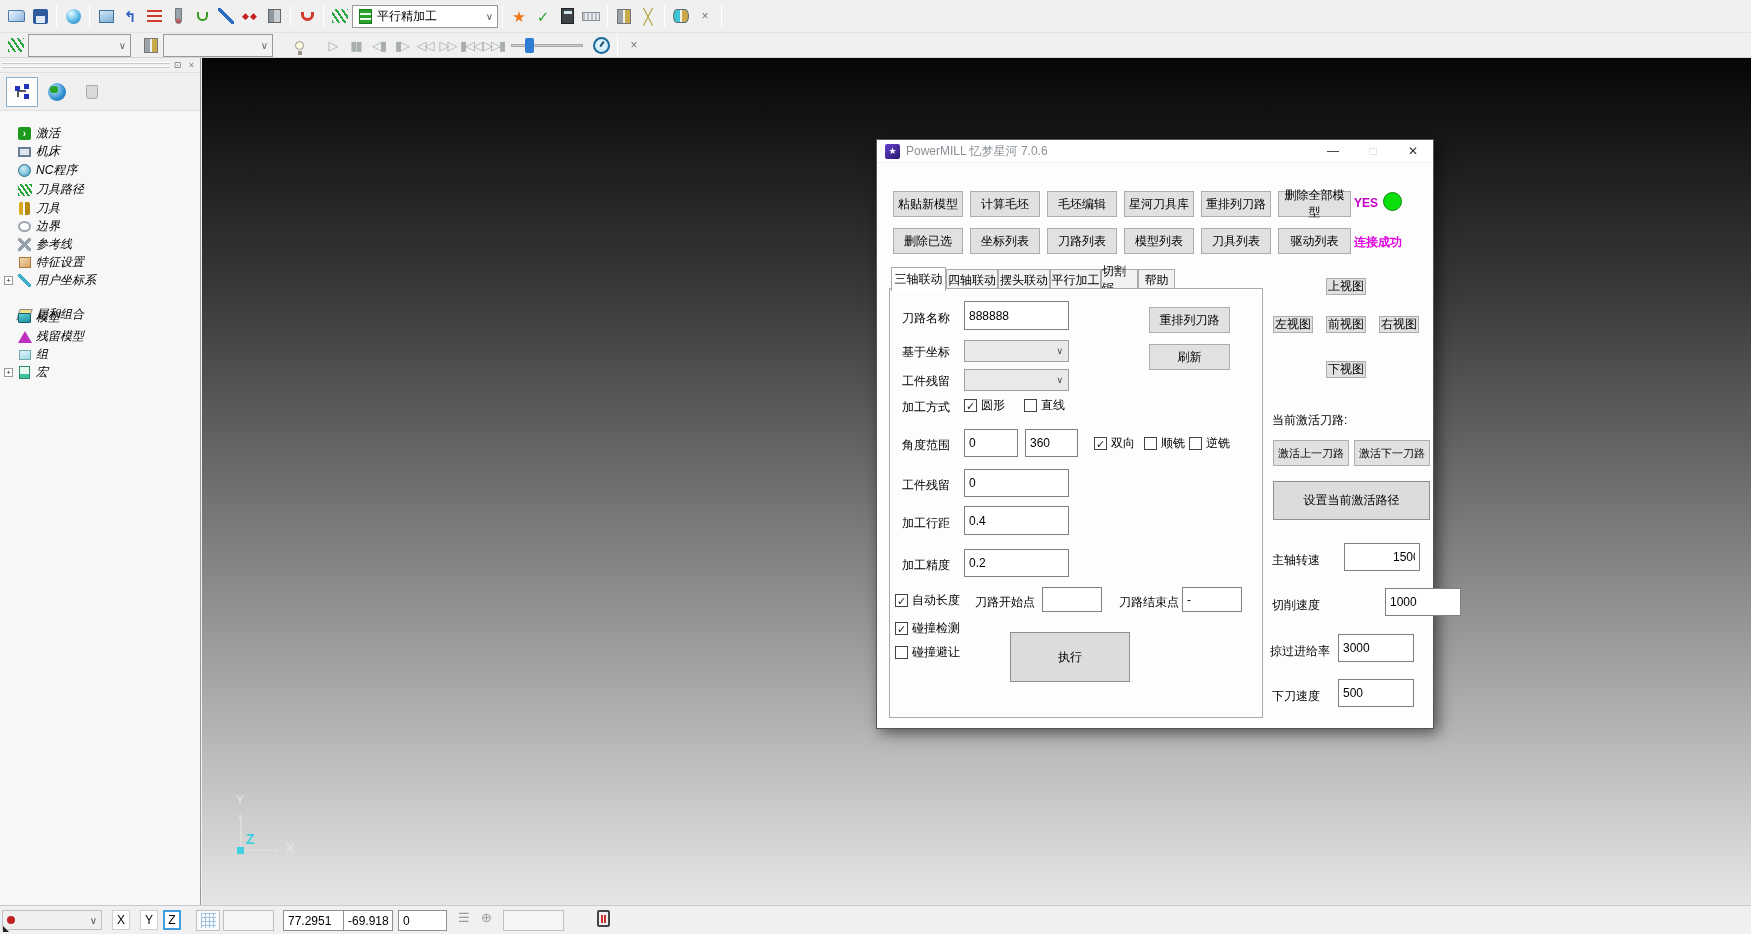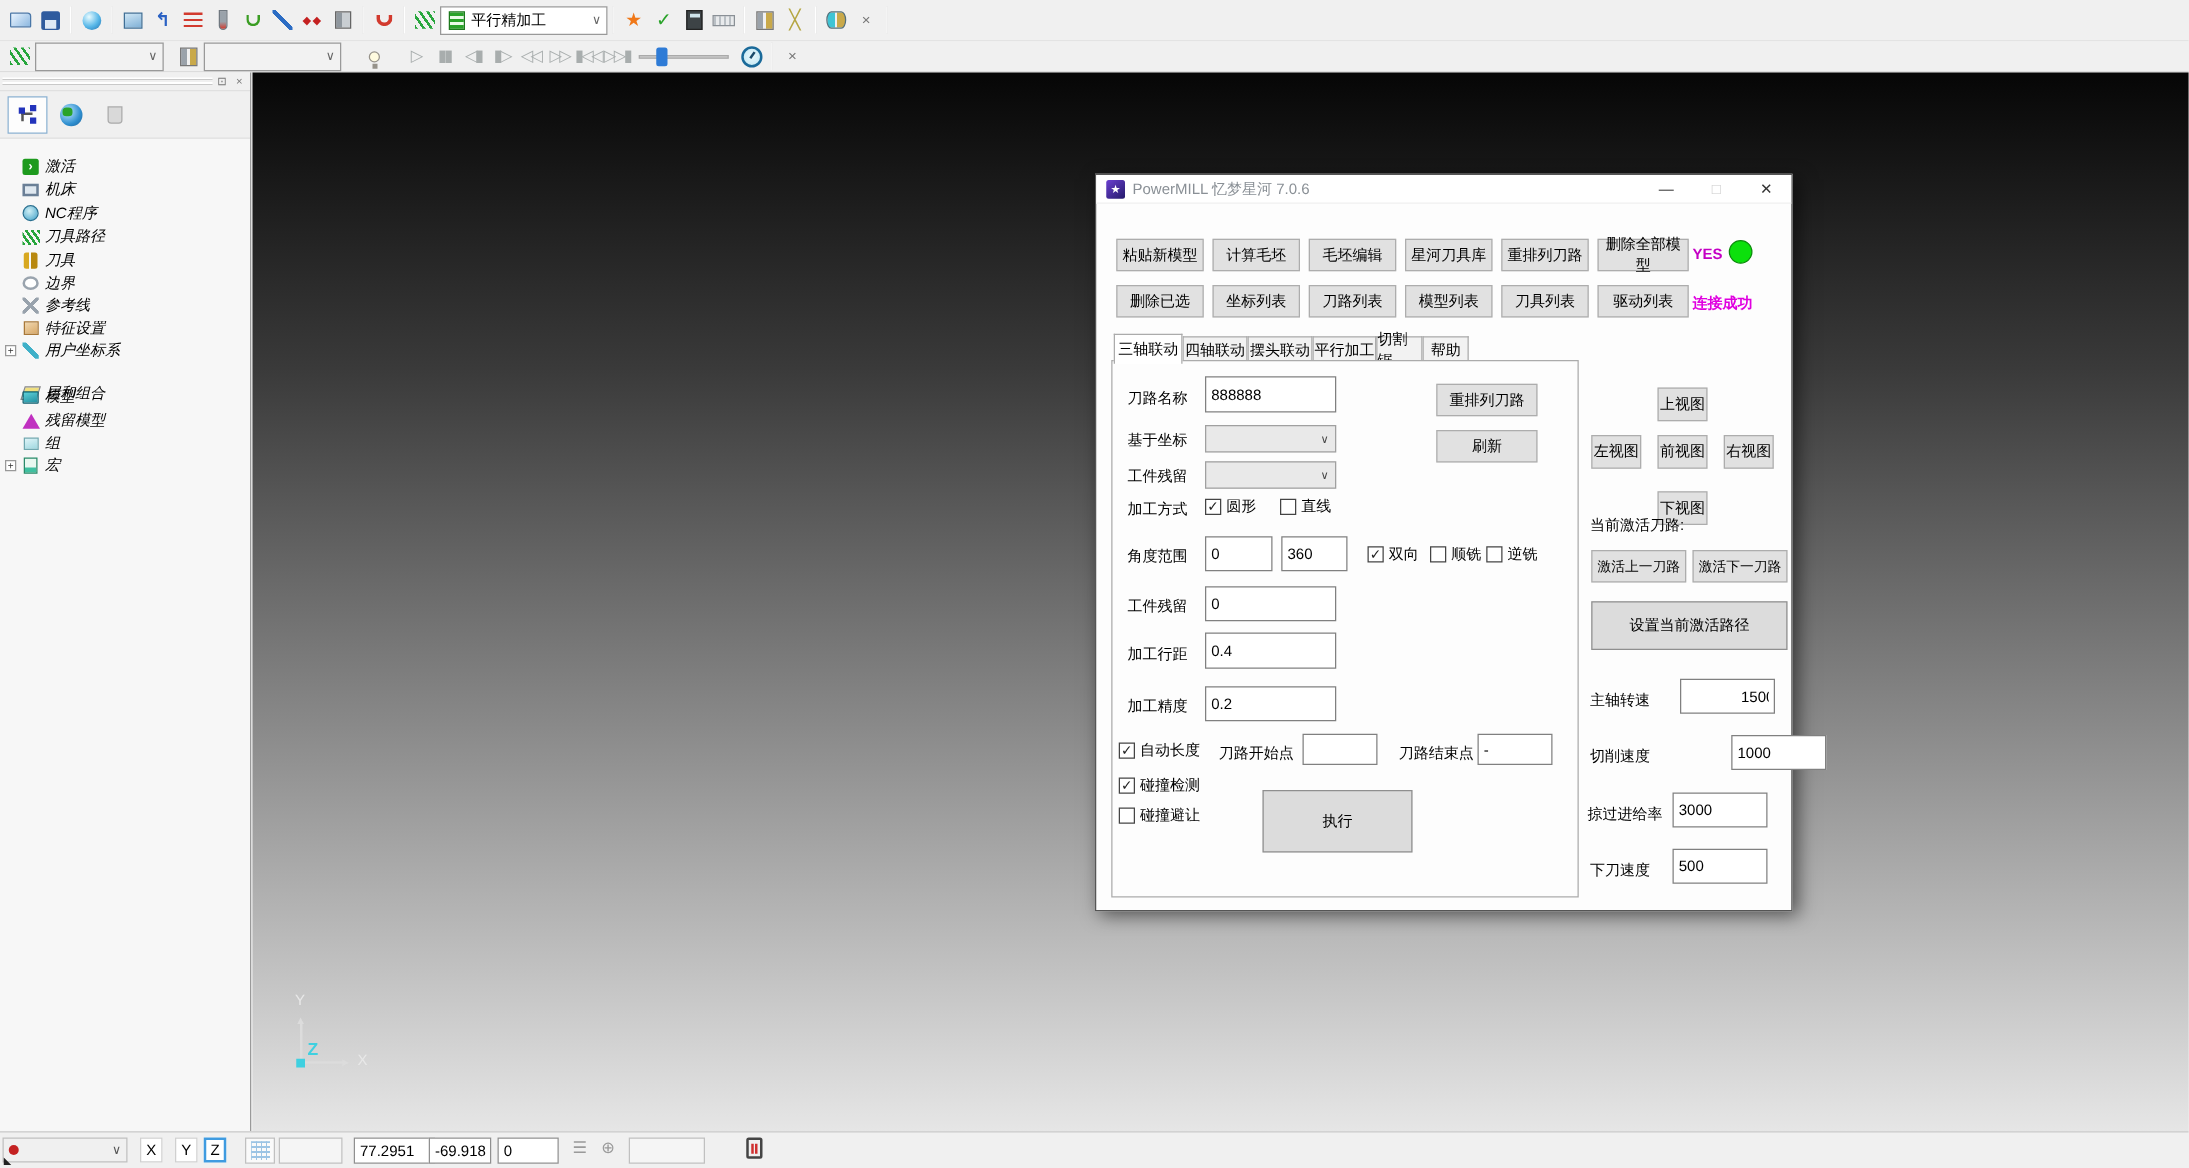--- a/index.html
+++ b/index.html
@@ -129,21 +129,21 @@
   #panel { position:absolute; left:12px; top:148px; width:374px; height:430px; background:#fdfdfd; border:1px solid #ababab; z-index:2; }
   .flabel { position:absolute; left:12px; font-size:12px; color:#000; }
   .inp { position:absolute; background:#fff; border:1px solid #808080; font-size:12px; padding:0 4px; font-family:inherit; color:#000; }
   .combo { position:absolute; background:#e9e9e9; border:1px solid #a0a0a0; display:flex; align-items:center; }
   .combo .chev { margin-left:auto; margin-right:5px; color:#444; font-size:9px; }
   .cbrow { position:absolute; display:flex; align-items:center; gap:4px; font-size:12px; }
   .cb { width:13px; height:13px; border:1px solid #444; background:#fff; font-size:11px; line-height:12px; text-align:center; color:#222; flex:none; }
   .bigbtn { background:#dcdcdc; border:1px solid #8f8f8f; }
 
   
-  .viewbtn { position:absolute; width:40px; height:27px;margin-top:32px; }
+  .viewbtn { position:absolute; width:40px; height:17px; }
   .speedlab { position:absolute; font-size:12px; }
   .speedinp { position:absolute; width:76px; height:28px; }
 
   
   #statusbar { position:absolute; left:0; bottom:0; right:0; height:29px; background:#f0f0f0; border-top:1px solid #c9c9c9; }
   .sb-abs { position:absolute; top:4px; }
   #sb-combo { left:2px; width:100px; height:20px; background:#f0f0f0; border:1px solid #c0c0c0; display:flex; align-items:center; padding:0 4px; }
   #sb-combo .dot { width:8px; height:8px; border-radius:50%; background:#c42222; }
   #sb-combo .chev { margin-left:auto; color:#555; font-size:10px; }
   #sb-corner { position:absolute; left:3px; bottom:2px; width:0; height:0; border-left:6px solid #222; border-top:6px solid transparent; }
@@ -198,21 +198,21 @@
       <span class="shape"></span>
     </span>
   <span class="sep"></span>
   <span class="ti i-uarc">
       <span class="shape"></span>
     </span>
   <span class="sep"></span>
   <span class="ti i-spring">
       <span class="shape"></span>
     </span>
-  <div class="tcombo" style="width:134px">
+  <div class="tcombo" style="width:146px">
     <span class="ti i-list" style="width:16px;height:16px">
         <span class="shape"></span>
       </span>
     <span>平行精加工</span>
     <span class="chev">∨</span>
   </div>
   <span class="sep"></span>
   <span class="ti i-star">
       <span class="g">★</span>
     </span>

